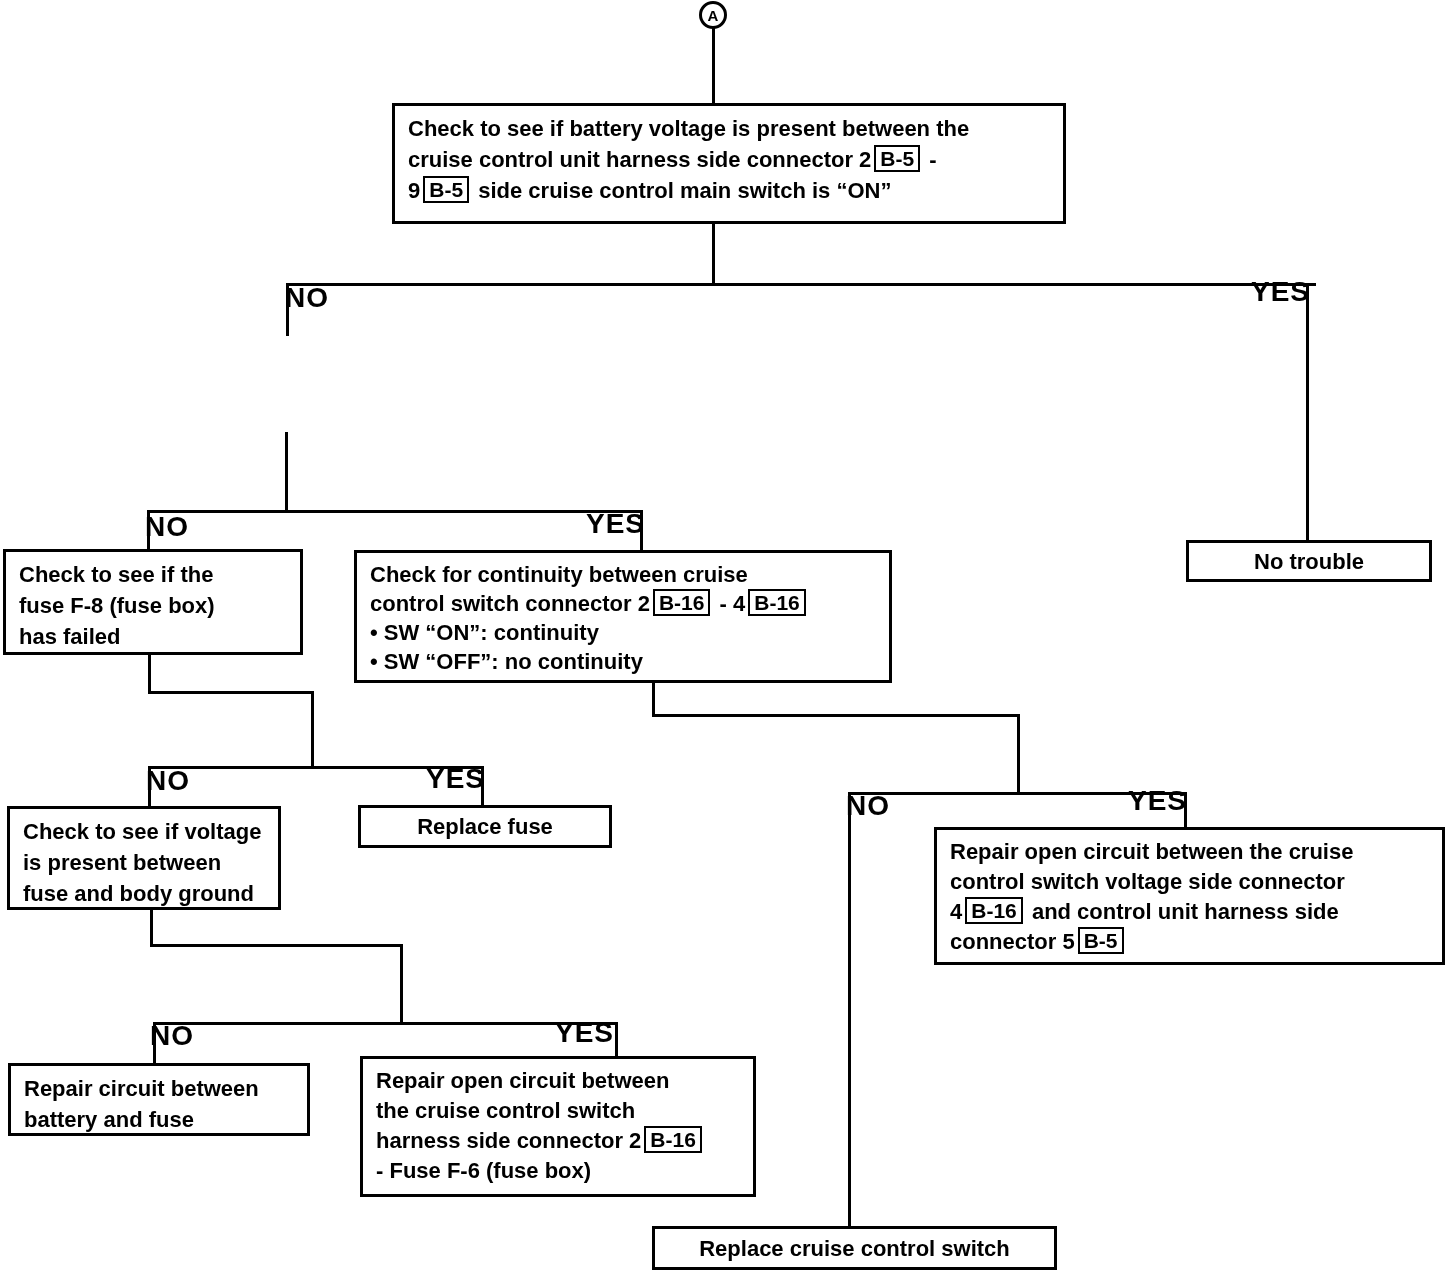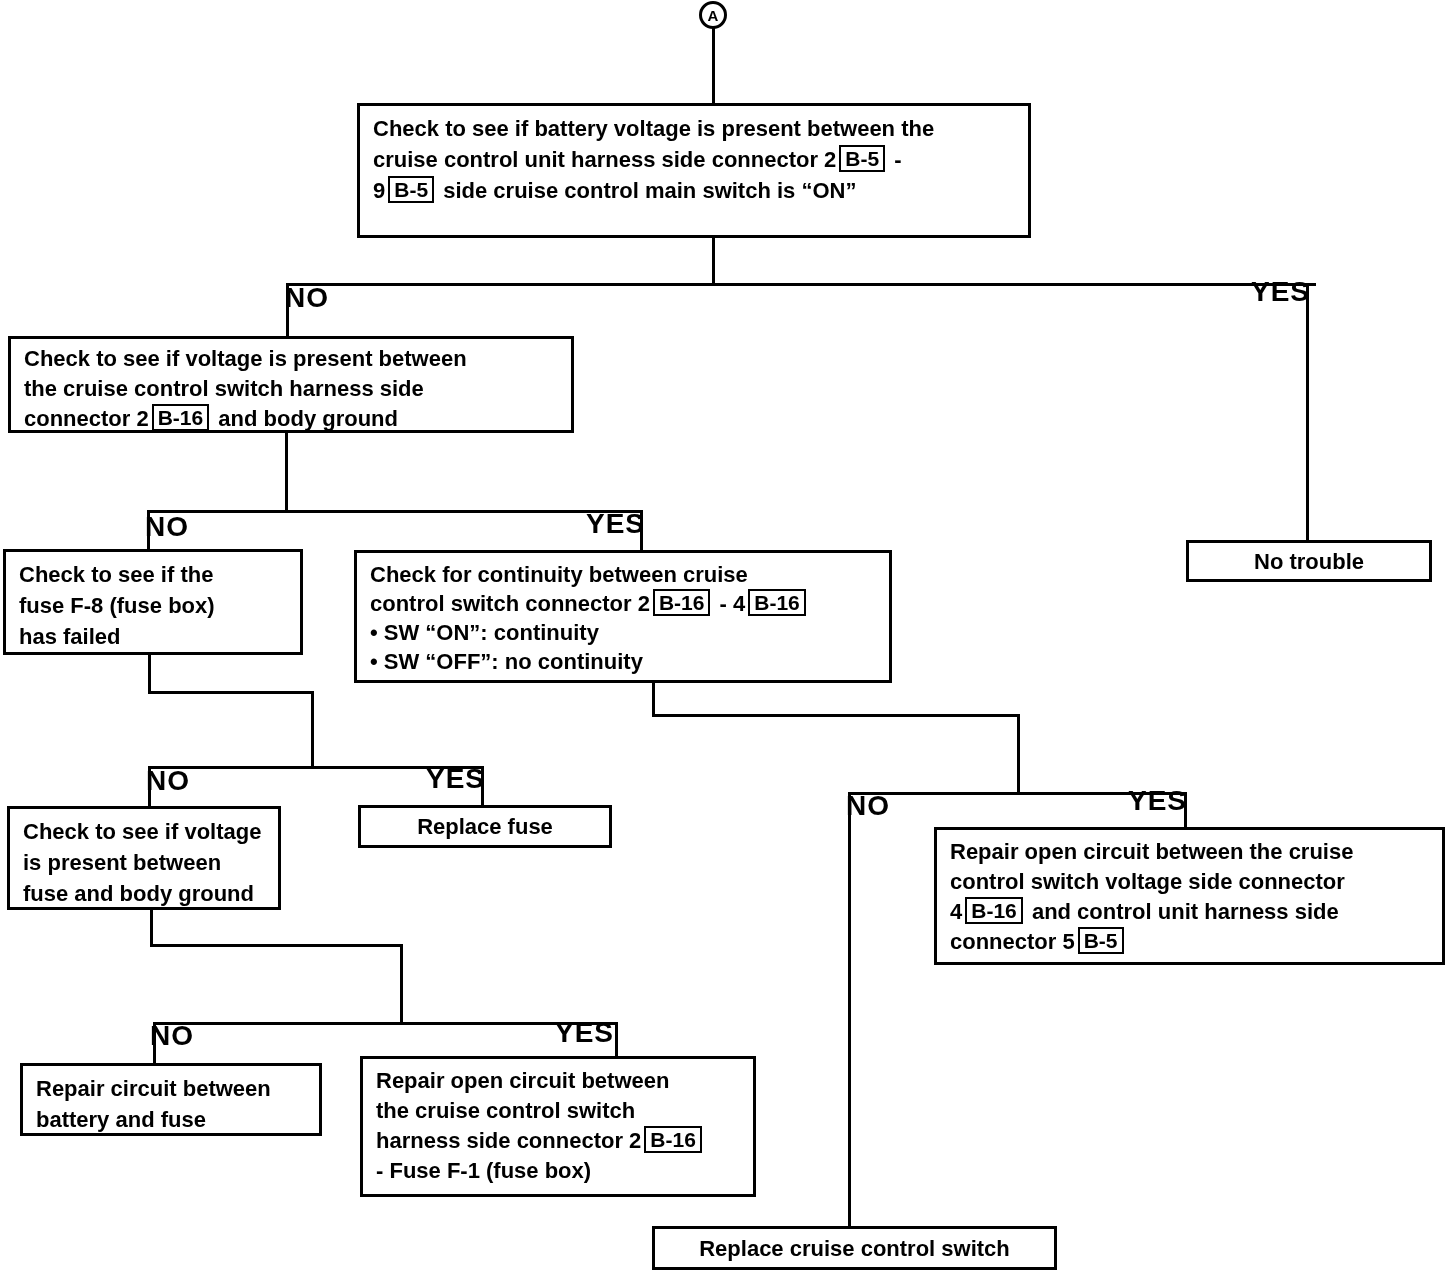--- a/index.html
+++ b/index.html
@@ -69,31 +69,26 @@
   <div class="blabel" style="left:1251px;top:242px">YES</div>
   <div class="blabel" style="left:145px;top:477px">NO</div>
   <div class="blabel" style="left:586px;top:474px">YES</div>
   <div class="blabel" style="left:146px;top:731px">NO</div>
   <div class="blabel" style="left:426px;top:729px">YES</div>
   <div class="blabel" style="left:150px;top:986px">NO</div>
   <div class="blabel" style="left:555px;top:983px">YES</div>
   <div class="blabel" style="left:846px;top:756px">NO</div>
   <div class="blabel" style="left:1128px;top:751px">YES</div>
 
-  <div class="node" style="left:357px;top:103px;width:674px;height:135px">
+  <div class="node" style="left:392px;top:103px;width:674px;height:121px">
       <div class="tline"><span>Check to see if battery voltage is present between the</span></div>
       <div class="tline"><span>cruise control unit harness side connector 2</span><span class="ref">B-5</span><span> -</span></div>
       <div class="tline"><span>9</span><span class="ref">B-5</span><span> side cruise control main switch is “ON”</span></div>
     </div>
 
-  <div class="node" style="left:8px;top:336px;width:566px;height:97px;line-height:30px;padding-top:5px">
-      <div class="tline"><span>Check to see if voltage is present between</span></div>
-      <div class="tline"><span>the cruise control switch harness side</span></div>
-      <div class="tline"><span>connector 2</span><span class="ref">B-16</span><span> and body ground</span></div>
-    </div>
 
   <div class="node center" style="left:1186px;top:540px;width:246px;height:42px">
     <span>No trouble</span>
   </div>
 
   <div class="node" style="left:3px;top:549px;width:300px;height:106px">
       <div class="tline"><span>Check to see if the</span></div>
       <div class="tline"><span>fuse F-8 (fuse box)</span></div>
       <div class="tline"><span>has failed</span></div>
     </div>
@@ -108,30 +103,30 @@
   <div class="node" style="left:7px;top:806px;width:274px;height:104px">
       <div class="tline"><span>Check to see if voltage</span></div>
       <div class="tline"><span>is present between</span></div>
       <div class="tline"><span>fuse and body ground</span></div>
     </div>
 
   <div class="node center" style="left:358px;top:805px;width:254px;height:43px">
     <span>Replace fuse</span>
   </div>
 
-  <div class="node" style="left:20px;top:1063px;width:302px;height:73px">
+  <div class="node" style="left:8px;top:1063px;width:302px;height:73px">
       <div class="tline"><span>Repair circuit between</span></div>
       <div class="tline"><span>battery and fuse</span></div>
     </div>
 
   <div class="node" style="left:360px;top:1056px;width:396px;height:141px;line-height:30px">
       <div class="tline"><span>Repair open circuit between</span></div>
       <div class="tline"><span>the cruise control switch</span></div>
       <div class="tline"><span>harness side connector 2</span><span class="ref">B-16</span></div>
-      <div class="tline"><span>- Fuse F-1 (fuse box)</span></div>
+      <div class="tline"><span>- Fuse F-6 (fuse box)</span></div>
     </div>
 
   <div class="node" style="left:934px;top:827px;width:511px;height:138px;line-height:30px">
       <div class="tline"><span>Repair open circuit between the cruise</span></div>
       <div class="tline"><span>control switch voltage side connector</span></div>
       <div class="tline"><span>4</span><span class="ref">B-16</span><span> and control unit harness side</span></div>
       <div class="tline"><span>connector 5</span><span class="ref">B-5</span></div>
     </div>
 
   <div class="node center" style="left:652px;top:1226px;width:405px;height:44px">

